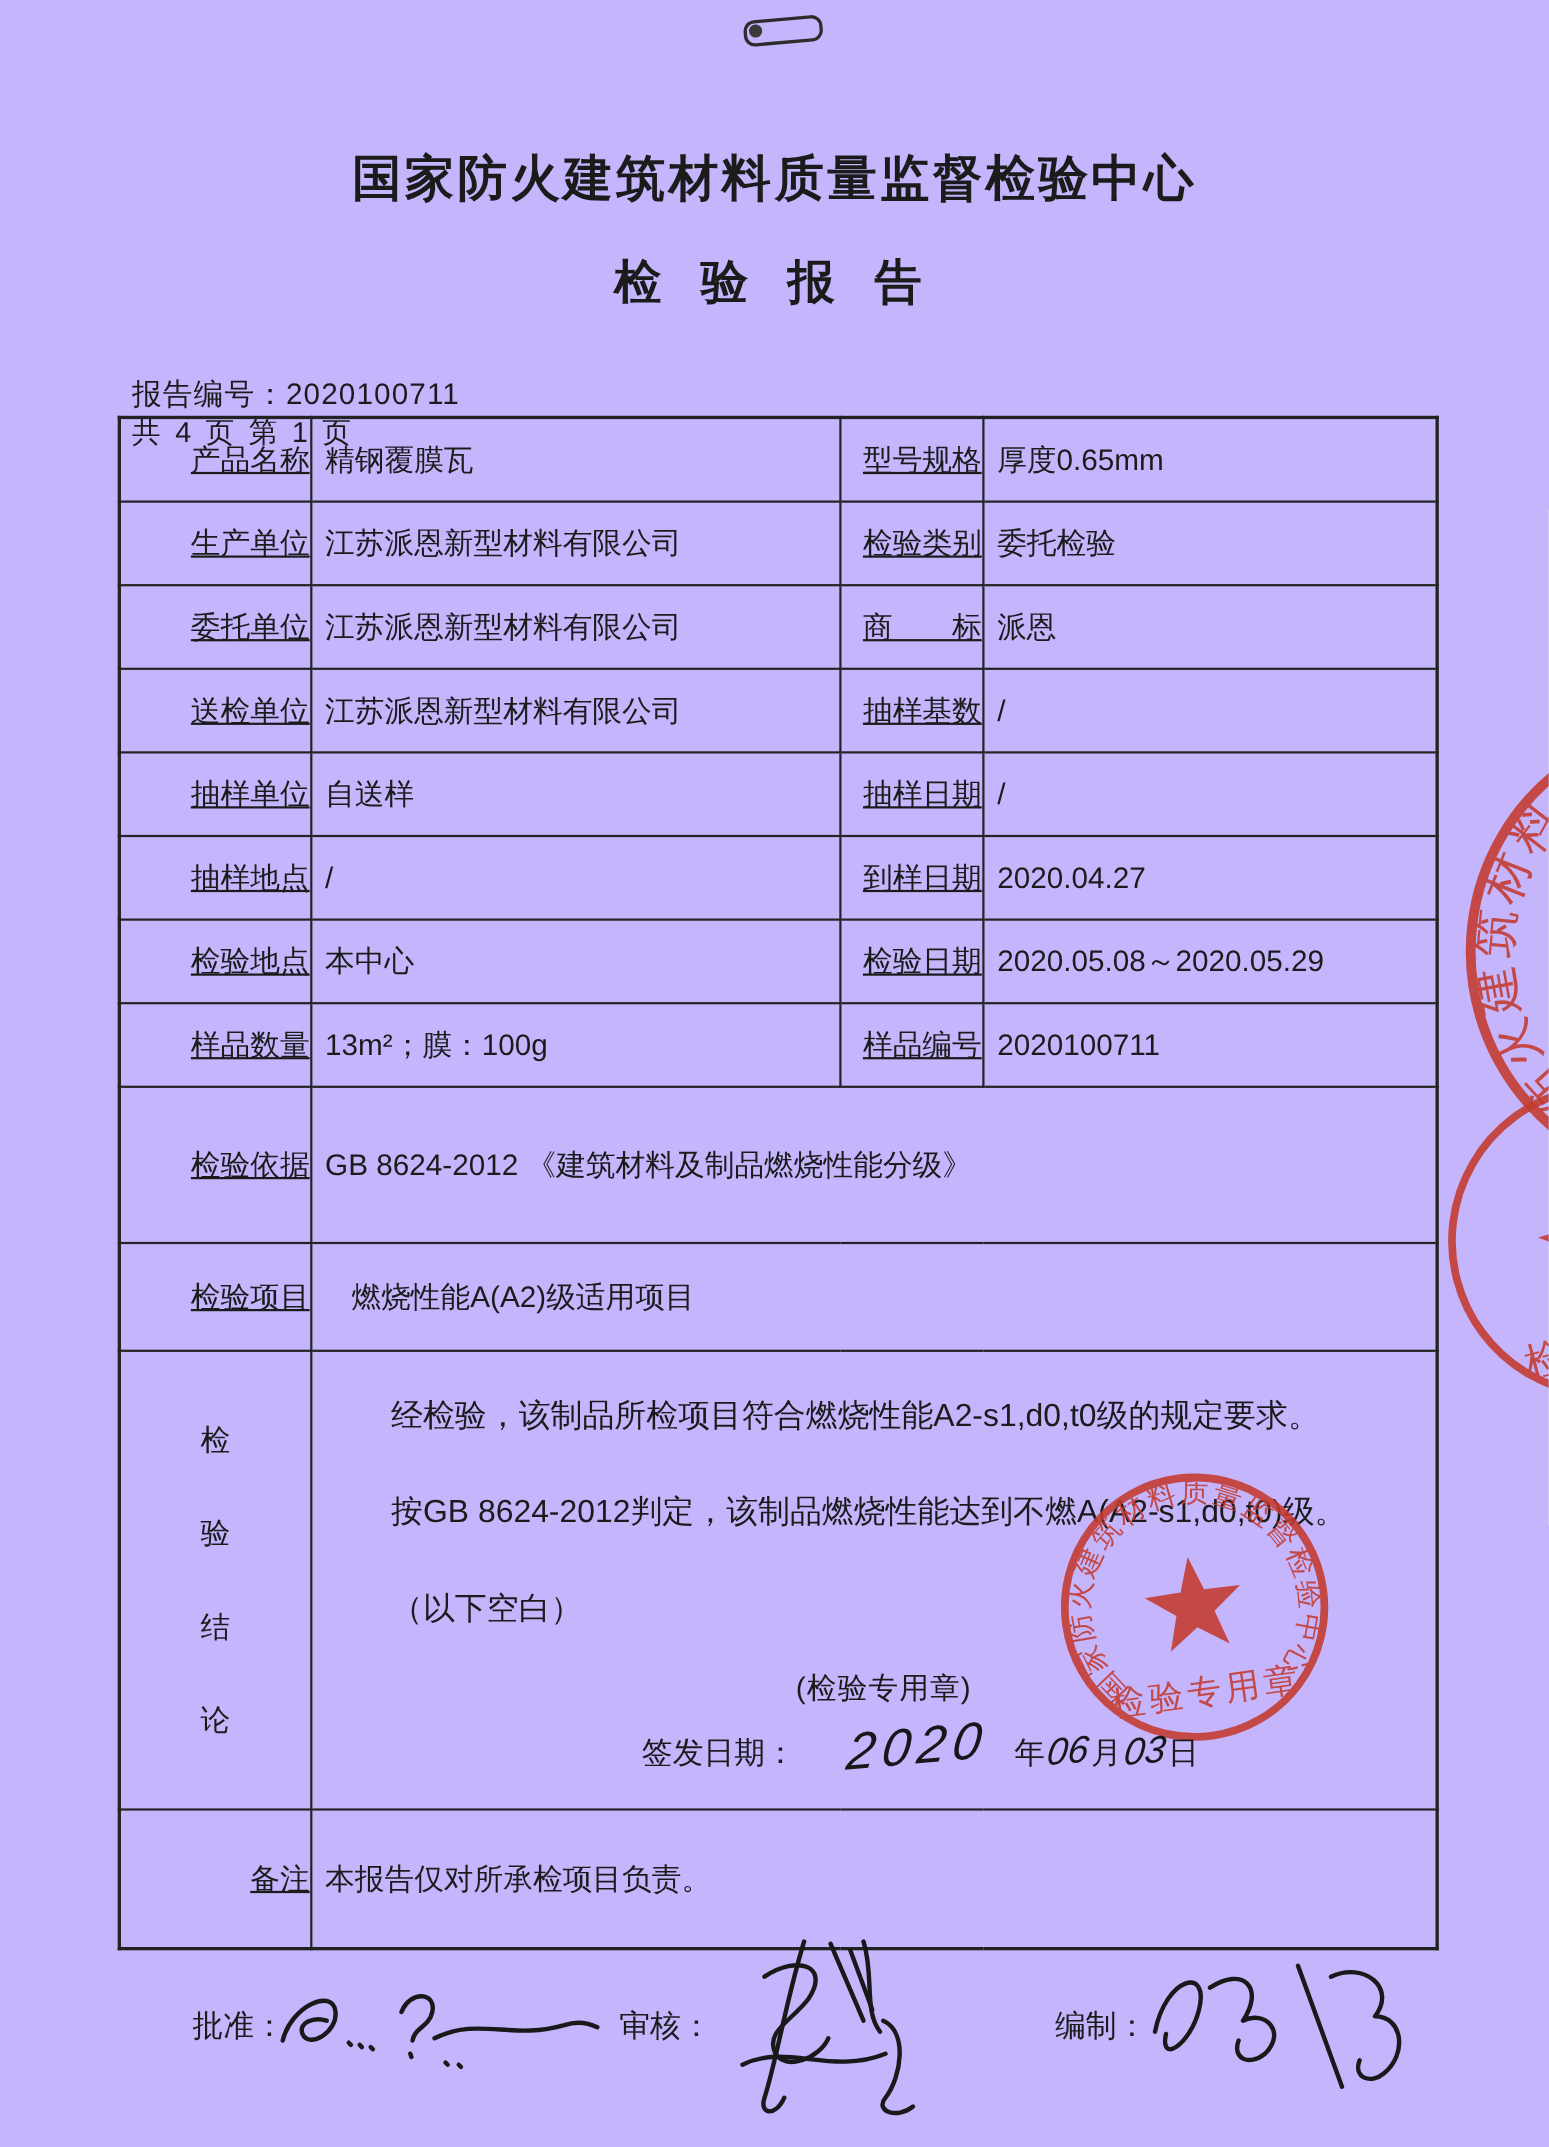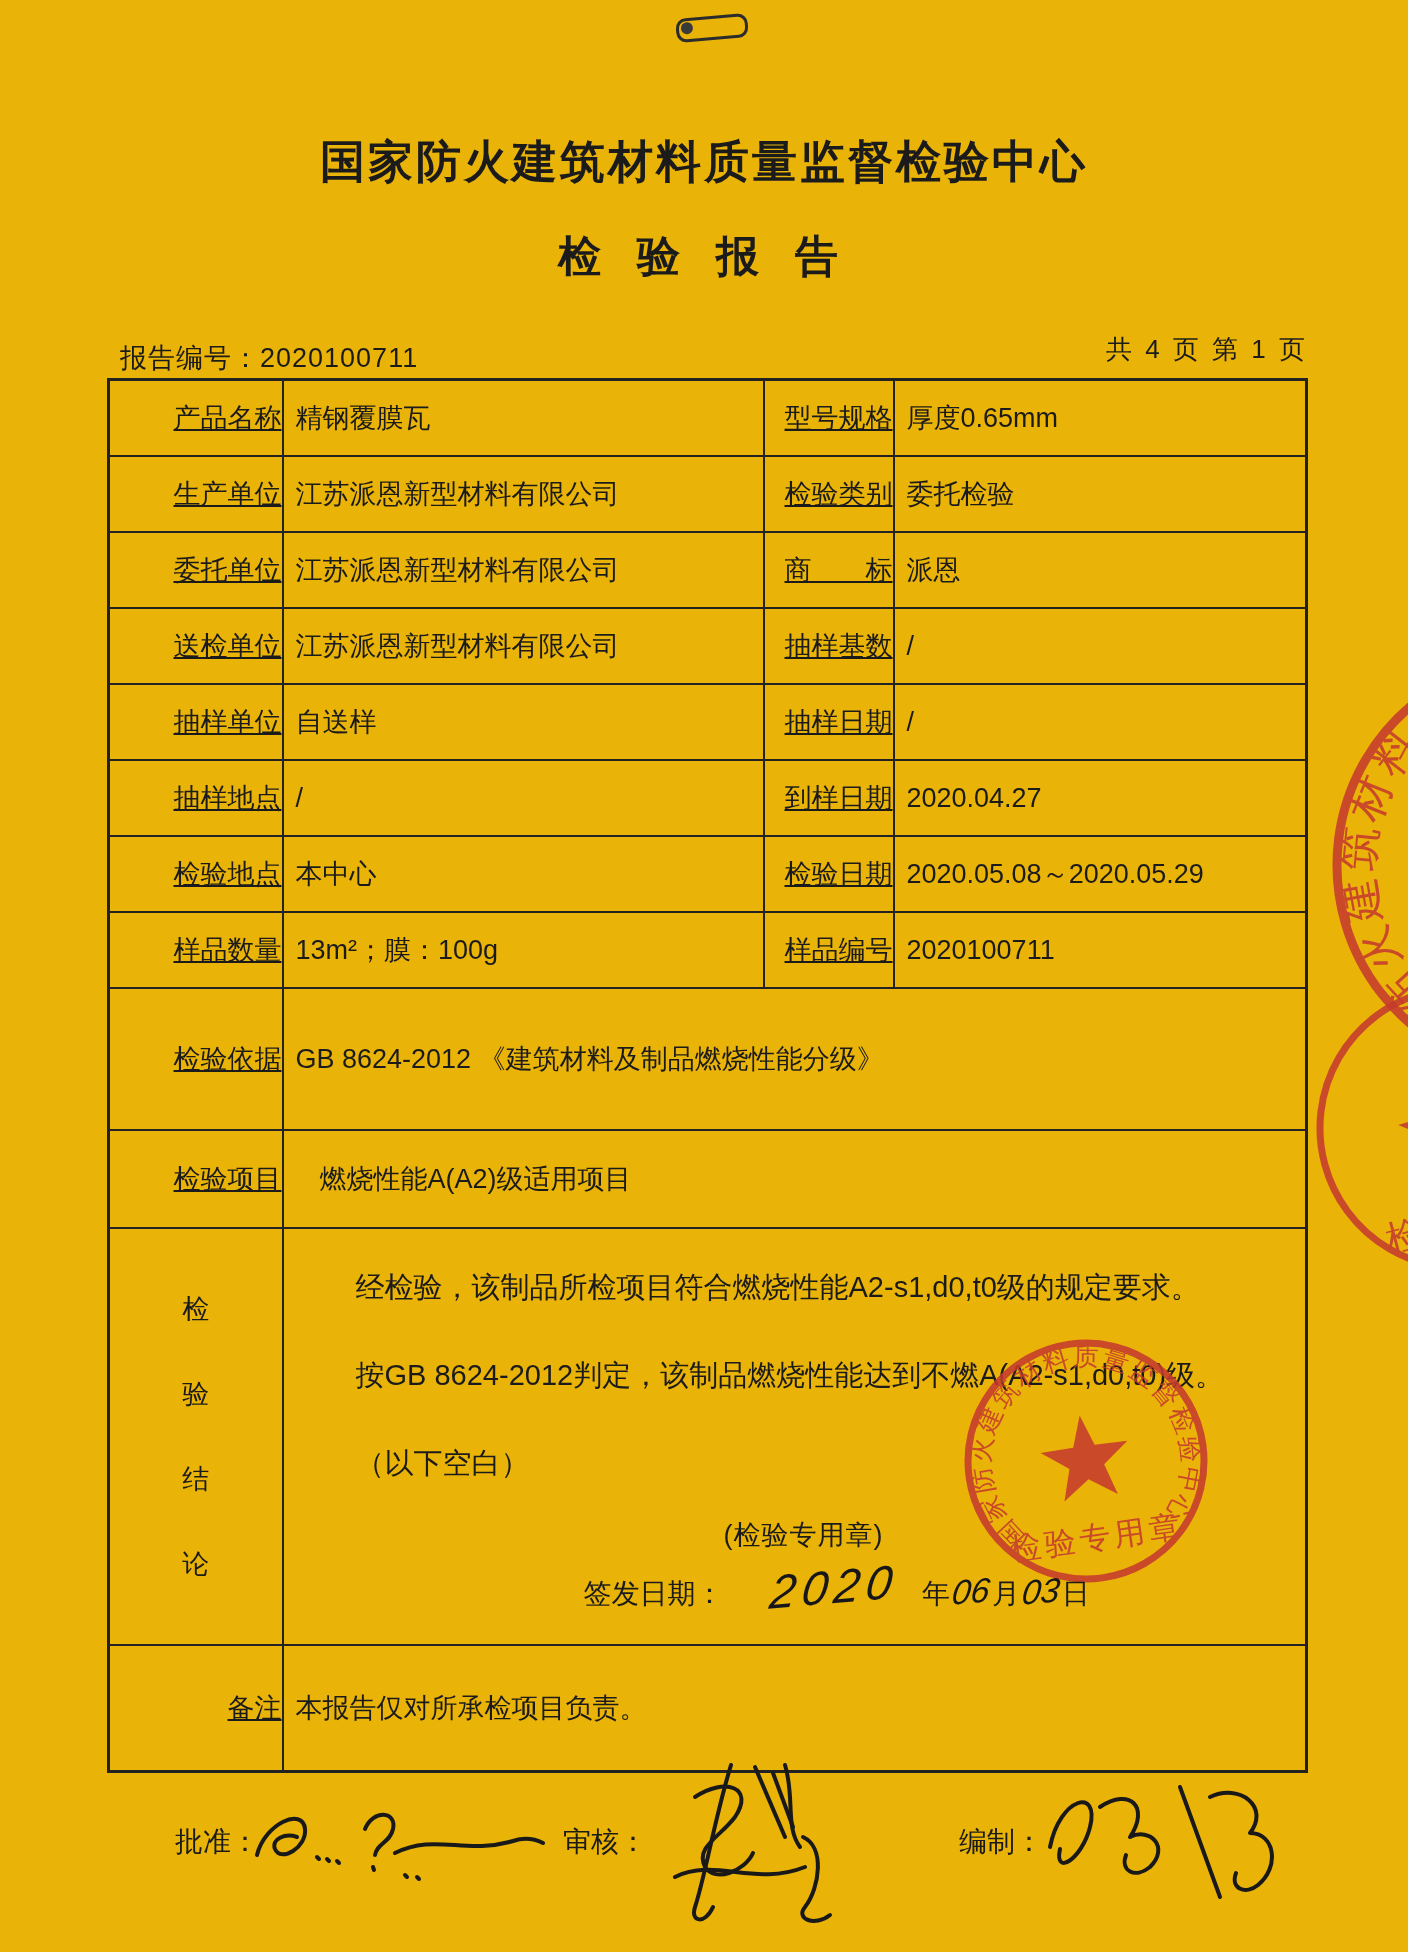--- a/index.html
+++ b/index.html
@@ -1,32 +1,32 @@
 <!DOCTYPE html>
 <html><head>
 <meta charset="utf-8">
 <style>
   html,body{margin:0;padding:0;background:#e8e8e8;}
   .page{
-    position:relative;width:1408px;height:1952px;background:#eab308;
+    position:relative;width:1408px;height:1952px;background:#c4b5fd;
     overflow:hidden;margin:0 auto;color:#1b1b1b;
     font-family:"Liberation Sans","DejaVu Sans",sans-serif;
   }
   
   .staple{position:absolute;left:676px;top:16px;width:66px;height:18px;
     border:3px solid #2c2c2c;border-radius:10px;transform:rotate(-5deg);}
   .staple::before{content:"";position:absolute;left:2px;top:1px;width:12px;height:12px;
     background:#3a3a3a;border-radius:6px;}
   
   .org-title{position:absolute;top:132px;left:0;width:100%;text-align:center;
     font-size:45px;font-weight:700;letter-spacing:3px;}
   .doc-title{position:absolute;top:228px;left:0;width:100%;text-align:center;
     font-size:43px;font-weight:700;letter-spacing:12px;}
   .meta-row{position:absolute;top:332px;left:120px;right:100px;display:flex;
-    justify-content:space-between;align-items:flex-start;}
+    justify-content:space-between;align-items:flex-start;flex-direction:column;}
   .report-no{font-size:27px;letter-spacing:1px;margin-top:8px;}
   .page-info{font-size:26px;letter-spacing:3px;}
   
   table.main{position:absolute;left:107px;top:378px;width:1198px;
     border-collapse:collapse;table-layout:fixed;border:3px solid #222;}
   td{border:2.5px solid #232323;vertical-align:middle;font-size:27px;
     overflow:hidden;padding:0;}
   td.lbl{text-align:right;text-decoration:underline;}
   td.val{padding-left:12px;text-align:left;}
   tr.r-info td{height:74px;}

